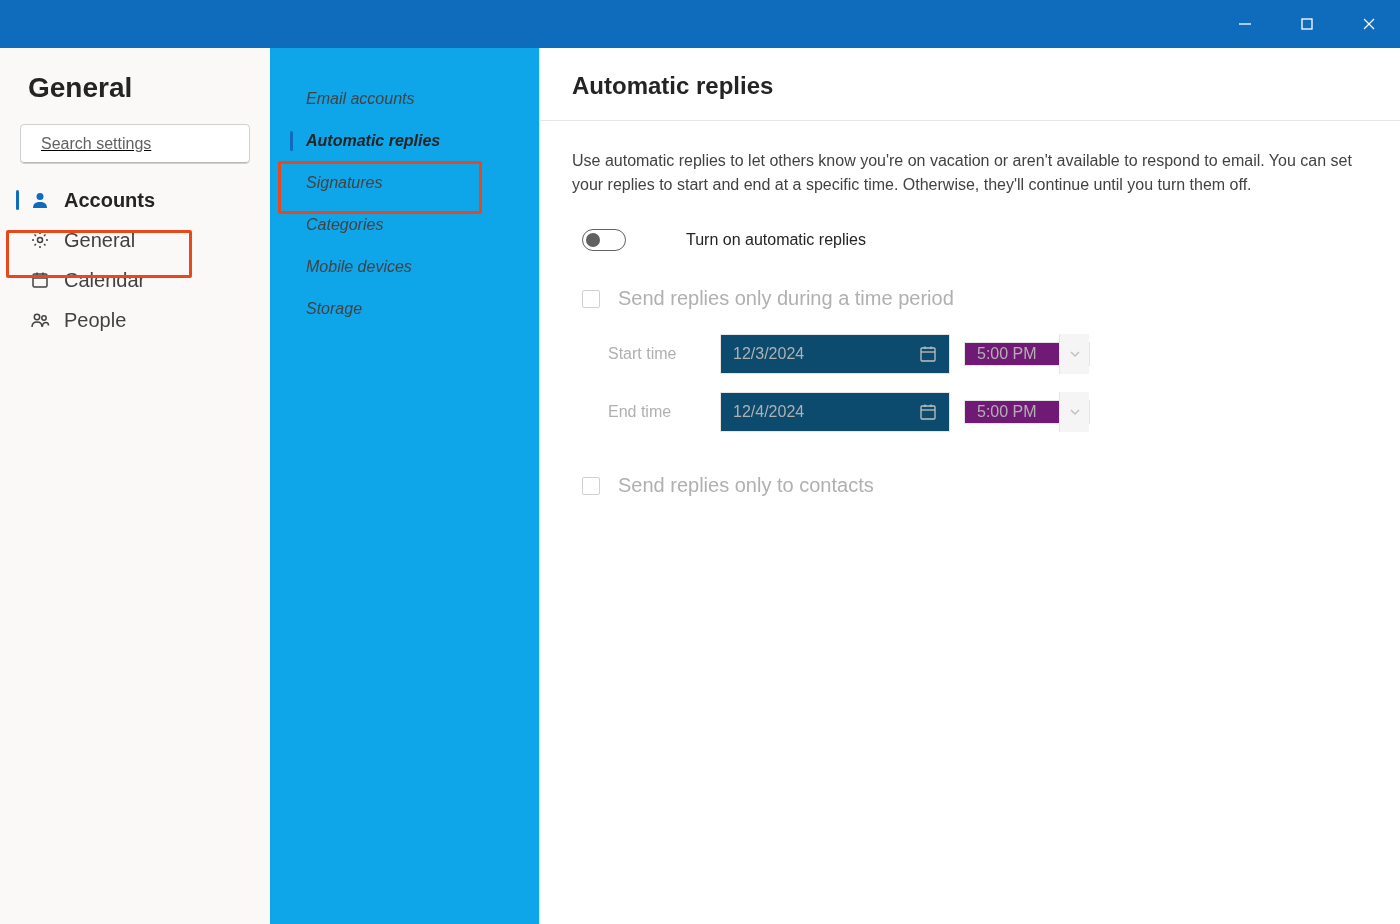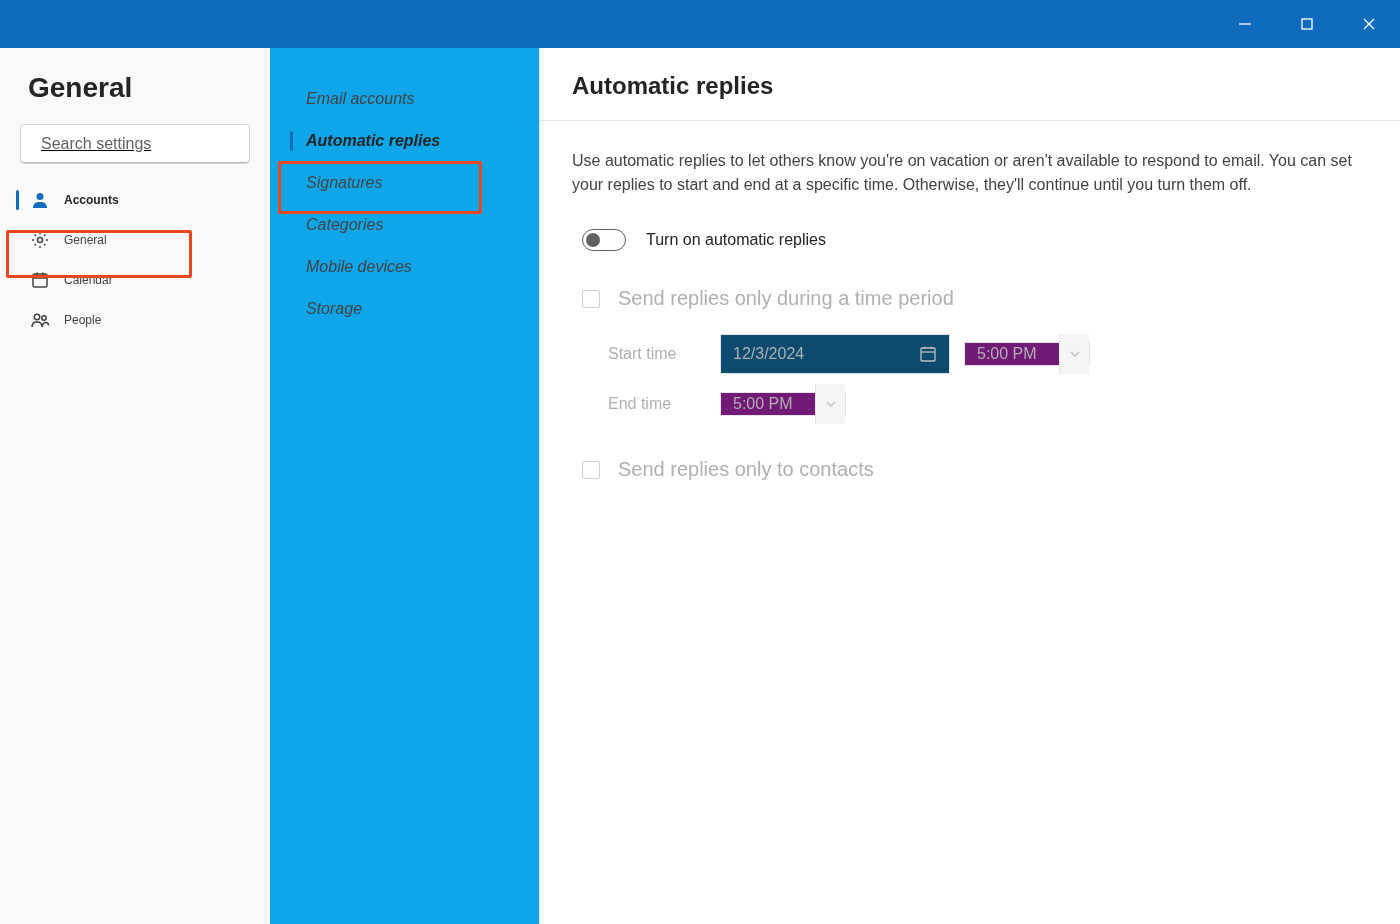--- a/index.html
+++ b/index.html
@@ -107,21 +107,21 @@
     }
     
     .nav-item {
       display: flex;
       align-items: center;
       height: 40px;
       padding-left: 14px;
       cursor: pointer;
       position: relative;
       color: #424242;
-      font-size: 12px;
+      font-size: 20px;
     }
     
     .nav-item.selected {
       font-weight: 600;
       color: #242424;
     }
     
     .nav-item.selected::before {
       content: '';
       position: absolute;
@@ -237,20 +237,21 @@
       color: #424242;
       line-height: 1.5;
       margin-bottom: 32px;
     }
     
     .toggle-row {
       display: flex;
       align-items: center;
       margin-bottom: 36px;
       padding-left: 10px;
+      gap: 40px;
     }
     
     .toggle {
       width: 44px;
       height: 22px;
       border: 1.5px solid #616161;
       border-radius: 11px;
       position: relative;
       background: white;
       cursor: pointer;
@@ -507,20 +508,29 @@
           <span class="time-chevron">
             <svg viewBox="0 0 12 12">
                   <path d="M2 4 L6 8 L10 4" stroke="currentColor" stroke-width="1.5" fill="none"></path>
                 </svg>
           </span>
         </div>
       </div>
 
       <div class="time-row">
         <span class="time-label">End time</span>
+        <div class="date-input">
+          <span>12/4/2024</span>
+          <svg viewBox="0 0 18 18" stroke="currentColor" stroke-width="1.3" fill="none">
+                <rect x="2" y="3" width="14" height="13" rx="1"></rect>
+                <line x1="2" y1="7" x2="16" y2="7"></line>
+                <line x1="6" y1="1.5" x2="6" y2="4"></line>
+                <line x1="12" y1="1.5" x2="12" y2="4"></line>
+              </svg>
+        </div>
         <div class="time-input">
           <span class="time-val">5:00 PM</span>
           <span class="time-chevron">
             <svg viewBox="0 0 12 12">
                   <path d="M2 4 L6 8 L10 4" stroke="currentColor" stroke-width="1.5" fill="none"></path>
                 </svg>
           </span>
         </div>
       </div>
 

